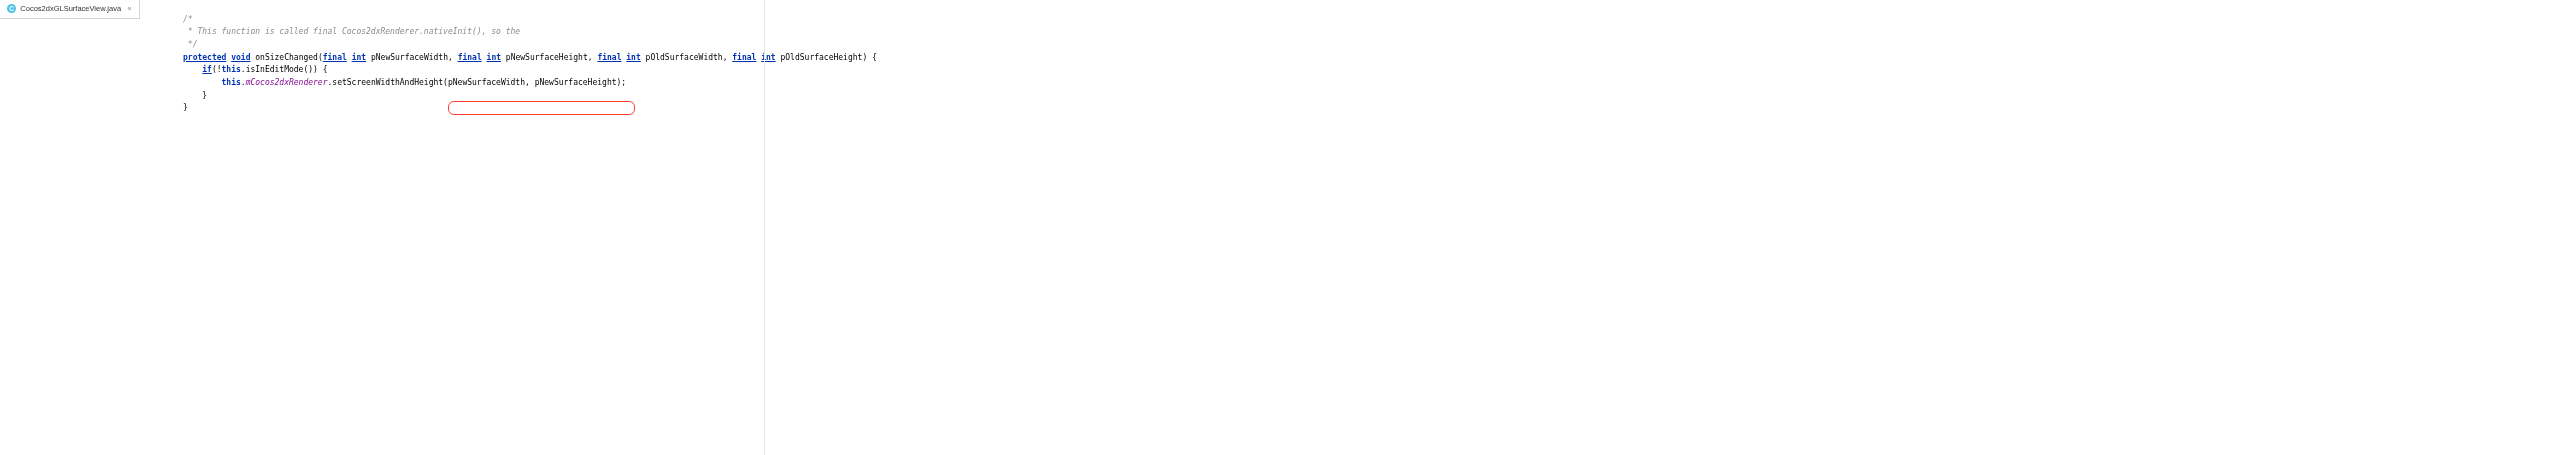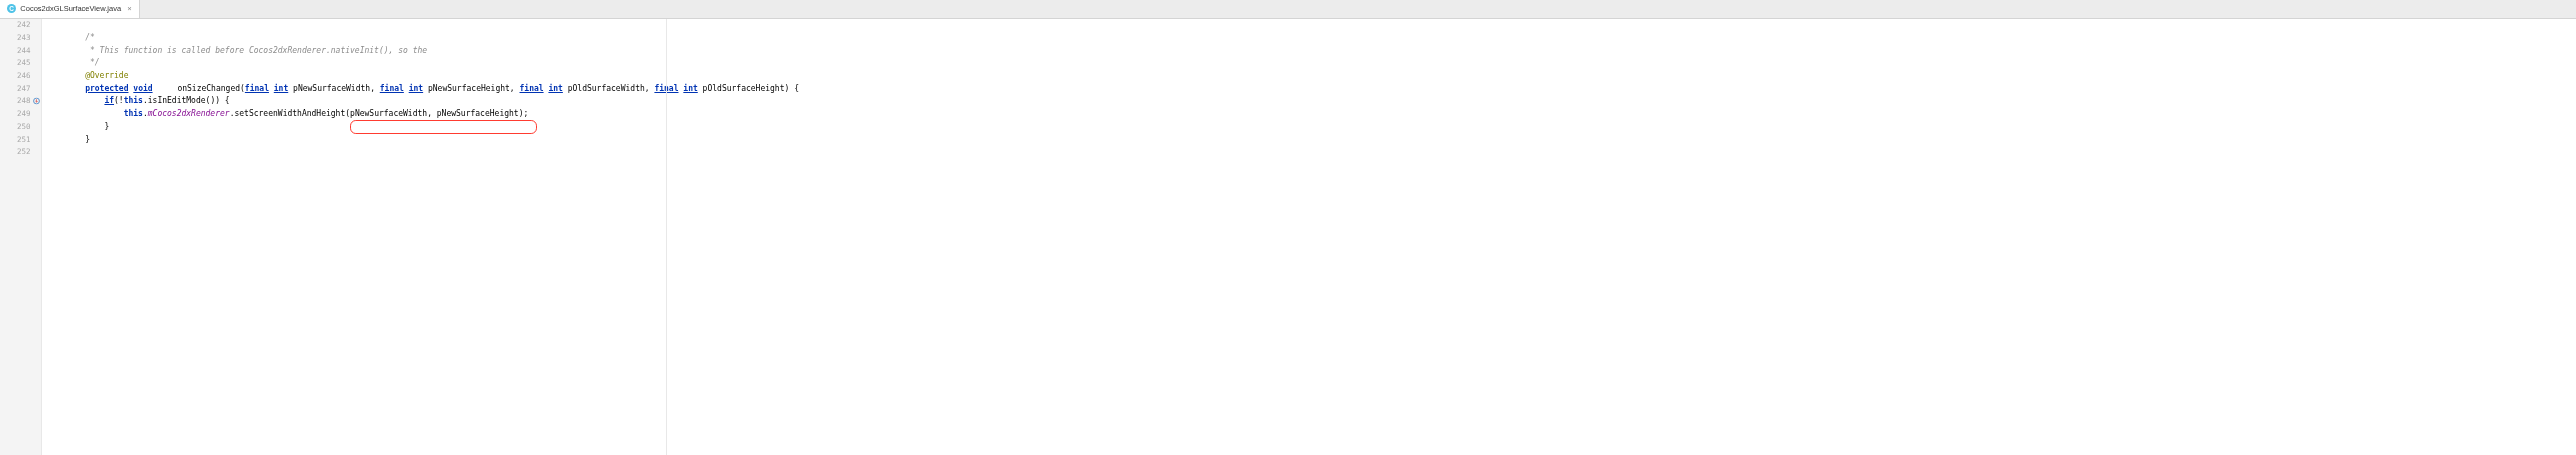--- a/index.html
+++ b/index.html
@@ -1,89 +1,67 @@
 <!DOCTYPE html>
 <html style="font-size:9.3px"><head>
 <meta charset="utf-8">
 <style>
 * { margin: 0; padding: 0; box-sizing: border-box; }
 body { font-family: 'Menlo', 'Monaco', 'Consolas', monospace; font-size: 8px; background: #fff; color: #000; overflow: hidden; }
-.ide { display: flex; flex-direction: column; height: 100vh; }
+.ide { display: flex; flex-direction: row; height: 100vh; }
 .tab-bar { display: flex; align-items: center; background: #ececec; border-bottom: 0.6px solid #d4d4d4; height: 18.5px; }
 .tab { display: flex; align-items: center; gap: 4px; padding: 0 7px; height: 100%; background: #fff; border-right: 0.6px solid #d4d4d4; cursor: pointer; }
 .tab-icon { width: 9.3px; height: 9.3px; border-radius: 50%; background: #4fc3e8; color: #fff; display: flex; align-items: center; justify-content: center; font-size: 6.4px; font-weight: bold; font-family: sans-serif; }
 .tab-label { font-family: -apple-system, 'Helvetica Neue', sans-serif; font-size: 7.5px; color: #333; }
 .tab-close { color: #888; font-size: 7.5px; cursor: pointer; margin-left: 2.3px; }
 .editor-area { display: flex; flex: 1; background: #fff; position: relative; }
 .gutter { display: flex; flex-direction: column; background: #f4f4f4; border-right: 0.6px solid #e8e8e8; width: 42px; user-select: none; }
 .gutter-line { display: flex; align-items: center; justify-content: flex-end; height: 12.7px; padding-right: 10.4px; color: #aaa; font-size: 7.5px; position: relative; }
 .gutter-icon { position: absolute; right: 1.2px; top: 50%; transform: translateY(-50%); display: flex; align-items: center; }
 .override-icon { width: 7px; height: 7px; }
 .code-area { flex: 1; position: relative; }
 .code-line { height: 12.7px; display: flex; align-items: center; white-space: pre; padding-left: 4.6px; font-size: 8px; }
 .right-margin { position: absolute; top: 0; bottom: 0; left: 624px; width: 0.6px; background: #e8e8e8; }
 .highlight-box { position: absolute; border: 1.7px solid #ff3b30; border-radius: 5.8px; pointer-events: none; }
 .c-comment { color: #8c8c8c; font-style: italic; }
 .c-annotation { color: #808000; }
 .c-keyword { color: #0033b3; font-weight: bold; text-decoration: underline; }
-.c-method { color: #000; margin-left: 20px; }
+.c-method { color: #000; }
 .c-field { color: #871094; font-style: italic; }
 .c-param { color: #000; }
 .c-this { color: #0033b3; font-weight: bold; }
 </style>
 </head>
 <body>
 
 <div class="ide">
 
   <div class="tab-bar">
     <div class="tab">
       <span class="tab-icon">C</span>
       <span class="tab-label">Cocos2dxGLSurfaceView.java</span>
       <span class="tab-close">×</span>
     </div>
   </div>
 
   <div class="editor-area">
 
-    <div class="gutter">
-      <div class="gutter-line">242</div>
-      <div class="gutter-line">243</div>
-      <div class="gutter-line">244</div>
-      <div class="gutter-line">245</div>
-      <div class="gutter-line">246</div>
-      <div class="gutter-line">247</div>
-      <div class="gutter-line">
-        <span>248</span>
-        <span class="gutter-icon">
-          <svg class="override-icon" viewBox="0 0 12 12">
-            <circle cx="6" cy="6" r="5" fill="none" stroke="#4a88c7" stroke-width="1.5"></circle>
-            <path d="M6 3 L6 8 M4 6 L6 8 L8 6" stroke="#d9534f" stroke-width="1.3" fill="none"></path>
-          </svg>
-        </span>
-      </div>
-      <div class="gutter-line">249</div>
-      <div class="gutter-line">250</div>
-      <div class="gutter-line">251</div>
-      <div class="gutter-line">252</div>
-    </div>
 
     <div class="code-area">
       <div class="right-margin"></div>
 
       <div class="code-line"></div>
 
       <div class="code-line"><span>        </span><span class="c-comment">/*</span></div>
 
-      <div class="code-line"><span>         </span><span class="c-comment">* This function is called before Cocos2dxRenderer.nativeInit(), so the</span></div>
+      <div class="code-line"><span>         </span><span class="c-comment">* This function is called final Cocos2dxRenderer.nativeInit(), so the</span></div>
 
 
       <div class="code-line"><span>         </span><span class="c-comment">*/</span></div>
 
-      <div class="code-line"><span>        </span><span class="c-annotation">@Override</span></div>
 
       <div class="code-line"><span>        </span><span class="c-keyword">protected</span><span> </span><span class="c-keyword">void</span><span> </span><span class="c-method">onSizeChanged</span><span>(</span><span class="c-keyword">final</span><span> </span><span class="c-keyword">int</span><span> </span><span class="c-param">pNewSurfaceWidth</span><span>, </span><span class="c-keyword">final</span><span> </span><span class="c-keyword">int</span><span> </span><span class="c-param">pNewSurfaceHeight</span><span>, </span><span class="c-keyword">final</span><span> </span><span class="c-keyword">int</span><span> </span><span class="c-param">pOldSurfaceWidth</span><span>, </span><span class="c-keyword">final</span><span> </span><span class="c-keyword">int</span><span> </span><span class="c-param">pOldSurfaceHeight</span><span>) {</span></div>
 
       <div class="code-line"><span>            </span><span class="c-keyword">if</span><span>(!</span><span class="c-this">this</span><span>.</span><span>isInEditMode()) {</span></div>
 
       <div class="code-line"><span>                </span><span class="c-this">this</span><span>.</span><span class="c-field">mCocos2dxRenderer</span><span>.</span><span>setScreenWidthAndHeight(</span><span id="hl-start" class="c-param">pNewSurfaceWidth</span><span>, </span><span class="c-param">pNewSurfaceHeight</span><span id="hl-end">);</span></div>
 
       <div class="code-line"><span>            </span><span>}</span></div>
 
       <div class="code-line"><span>        </span><span>}</span></div>

